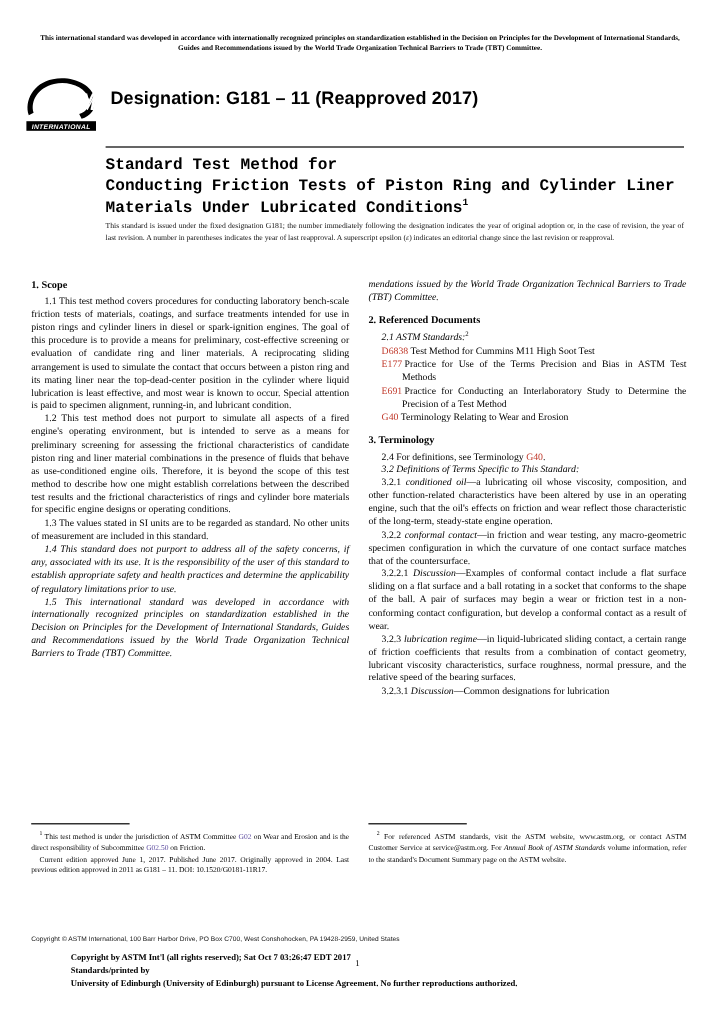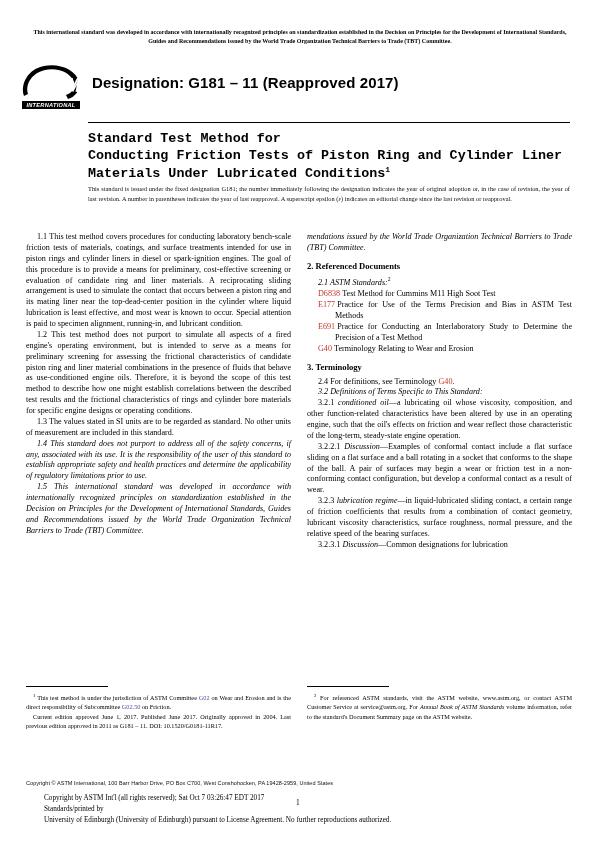--- a/index.html
+++ b/index.html
@@ -195,26 +195,27 @@
     top: 780px;
     width: 548px;
     font-family: "Liberation Sans", "DejaVu Sans", sans-serif;
     font-size: 5.5px;
     color: #111;
     letter-spacing: 0.05px;
   }
 
   .download-block {
     position: absolute;
-    left: 44px;
+    left: 59px;
     top: 793px;
     width: 520px;
     font-size: 7.2px;
     line-height: 1.50;
     color: #000;
+    font-weight: bold;
   }
   .download-block div { white-space: nowrap; }
 
   .page-number {
     position: absolute;
     left: 296px;
     top: 798px;
     font-size: 7.4px;
     color: #000;
   }
@@ -252,20 +253,21 @@
     <div>Conducting Friction Tests of Piston Ring and Cylinder Liner</div>
     <div><span>Materials Under Lubricated Conditions</span><span class="sup">1</span></div>
   </div>
 
   <div class="issued-note">
     <span>This standard is issued under the fixed designation G181; the number immediately following the designation indicates the year of original adoption or, in the case of revision, the year of last revision. A number in parentheses indicates the year of last reapproval. A superscript epsilon (</span><span class="eps">ε</span><span>) indicates an editorial change since the last revision or reapproval.</span>
   </div>
 
   <div class="col col-left">
 
+    <div class="sec-head first">1.  Scope</div>
     <p>1.1 This test method covers procedures for conducting laboratory bench-scale friction tests of materials, coatings, and surface treatments intended for use in piston rings and cylinder liners in diesel or spark-ignition engines. The goal of this procedure is to provide a means for preliminary, cost-effective screening or evaluation of candidate ring and liner materials. A reciprocating sliding arrangement is used to simulate the contact that occurs between a piston ring and its mating liner near the top-dead-center position in the cylinder where liquid lubrication is least effective, and most wear is known to occur. Special attention is paid to specimen alignment, running-in, and lubricant condition.</p>
     <p class="para-gap">1.2 This test method does not purport to simulate all aspects of a fired engine's operating environment, but is intended to serve as a means for preliminary screening for assessing the frictional characteristics of candidate piston ring and liner material combinations in the presence of fluids that behave as use-conditioned engine oils. Therefore, it is beyond the scope of this test method to describe how one might establish correlations between the described test results and the frictional characteristics of rings and cylinder bore materials for specific engine designs or operating conditions.</p>
     <p class="para-gap">1.3 The values stated in SI units are to be regarded as standard. No other units of measurement are included in this standard.</p>
     <p class="para-gap ital">1.4 This standard does not purport to address all of the safety concerns, if any, associated with its use. It is the responsibility of the user of this standard to establish appropriate safety and health practices and determine the applicability of regulatory limitations prior to use.</p>
     <p class="para-gap ital">1.5 This international standard was developed in accordance with internationally recognized principles on standardization established in the Decision on Principles for the Development of International Standards, Guides and Recommendations issued by the World Trade Organization Technical Barriers to Trade (TBT) Committee.</p>
 
   </div>
 
   <div class="col col-right">
 
@@ -283,20 +285,21 @@
     </div>
 
     <div class="sec-head">3.  Terminology</div>
 
     <p><span>2.4 For definitions, see Terminology </span><span class="redlink">G40</span><span>.</span></p>
 
     <p class="para-gap ital">3.2 Definitions of Terms Specific to This Standard:</p>
 
     <p class="para-gap"><span>3.2.1 </span><span class="ital">conditioned oil</span><span>—a lubricating oil whose viscosity, composition, and other function-related characteristics have been altered by use in an operating engine, such that the oil's effects on friction and wear reflect those characteristic of the long-term, steady-state engine operation.</span></p>
 
+    <p class="para-gap"><span>3.2.2 </span><span class="ital">conformal contact</span><span>—in friction and wear testing, any macro-geometric specimen configuration in which the curvature of one contact surface matches that of the countersurface.</span></p>
 
     <p><span>3.2.2.1 </span><span class="ital">Discussion</span><span>—Examples of conformal contact include a flat surface sliding on a flat surface and a ball rotating in a socket that conforms to the shape of the ball. A pair of surfaces may begin a wear or friction test in a non-conforming contact configuration, but develop a conformal contact as a result of wear.</span></p>
 
     <p class="para-gap"><span>3.2.3 </span><span class="ital">lubrication regime</span><span>—in liquid-lubricated sliding contact, a certain range of friction coefficients that results from a combination of contact geometry, lubricant viscosity characteristics, surface roughness, normal pressure, and the relative speed of the bearing surfaces.</span></p>
 
     <p><span>3.2.3.1 </span><span class="ital">Discussion</span><span>—Common designations for lubrication</span></p>
 
   </div>
 
   <div class="fn-rule left"></div>

